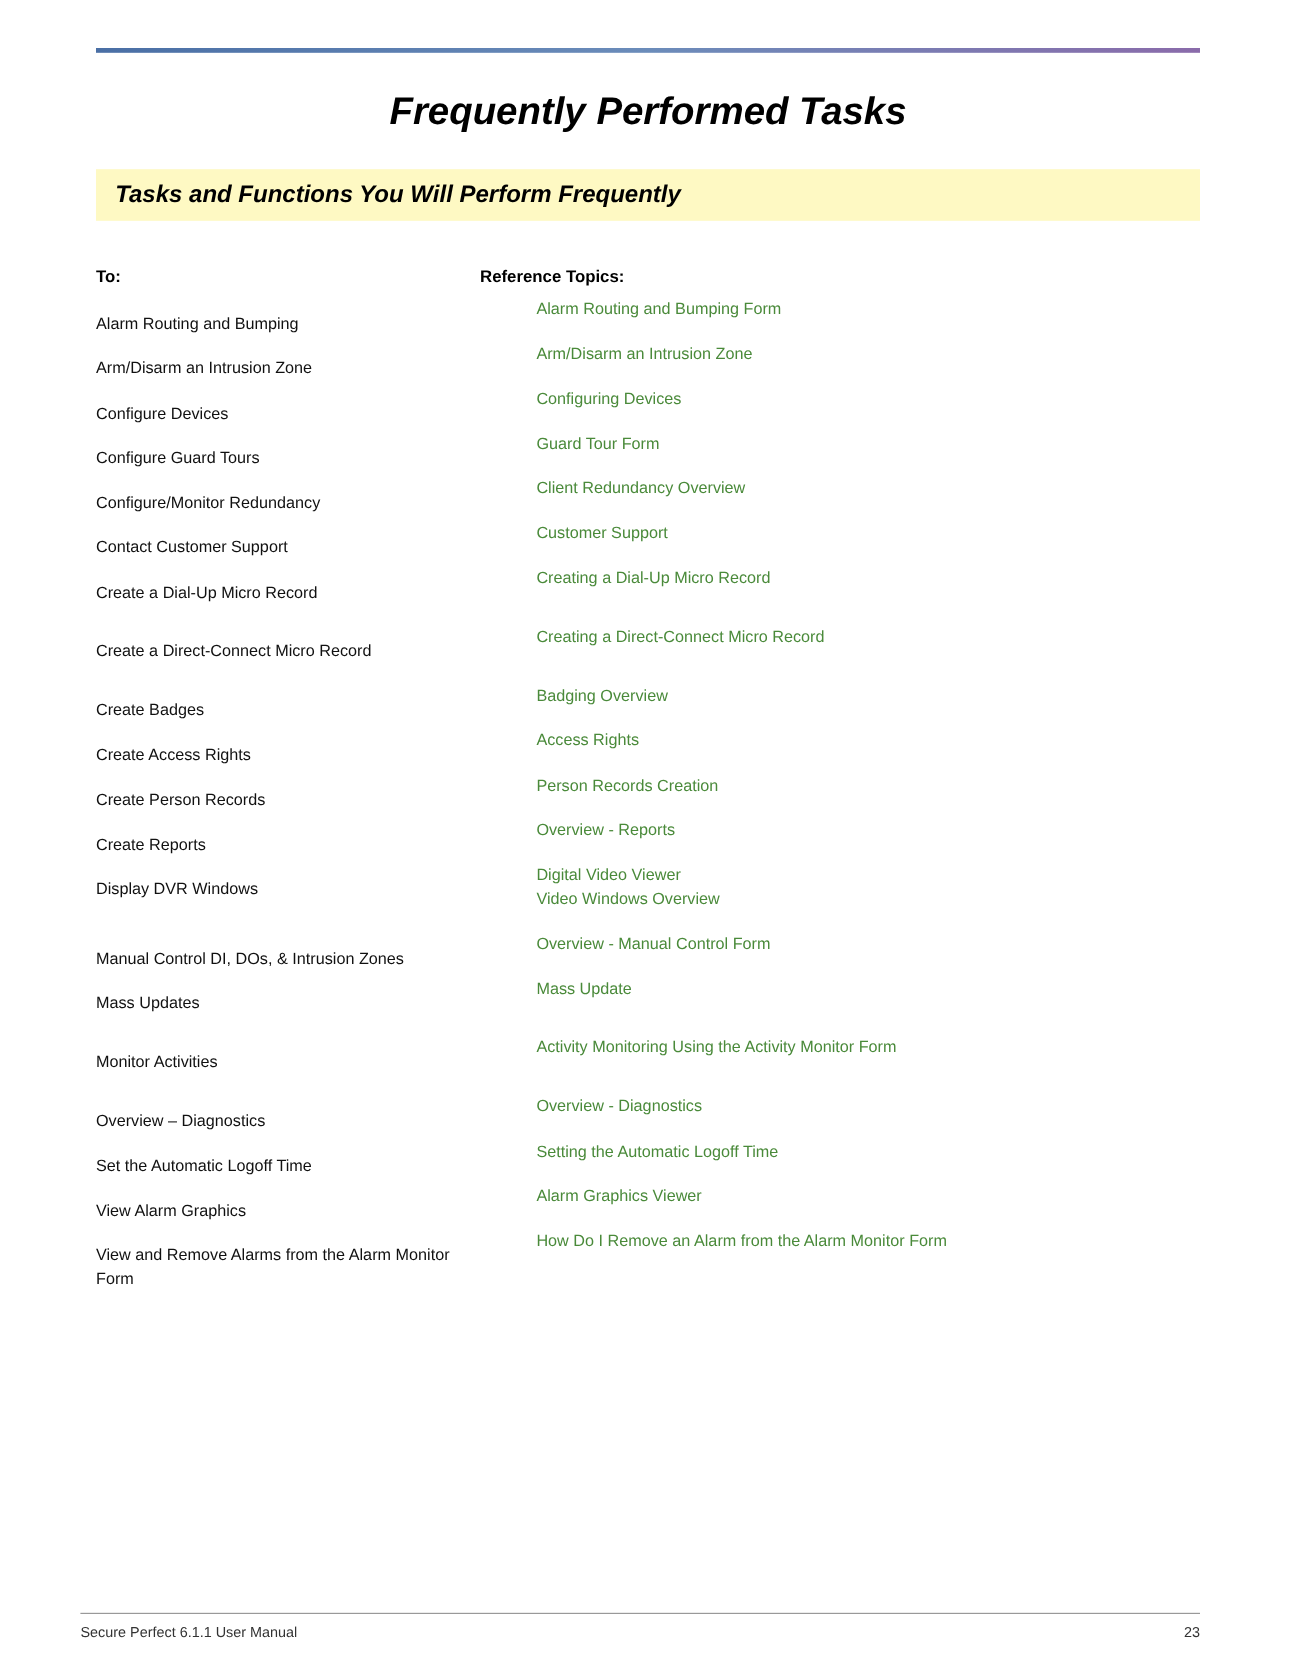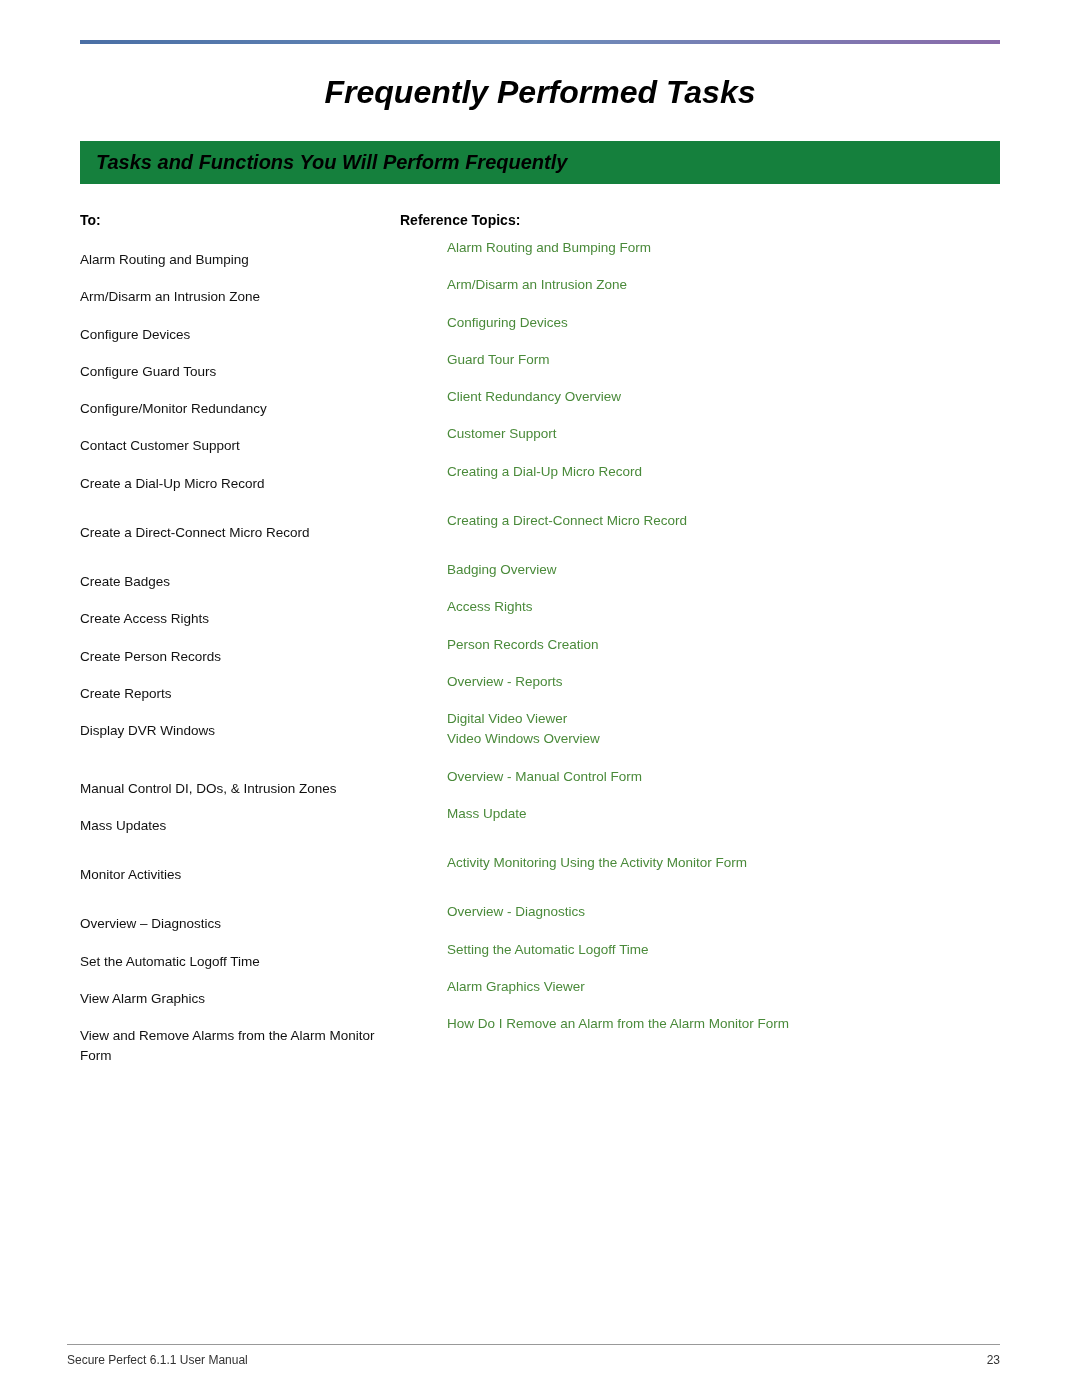--- a/index.html
+++ b/index.html
@@ -37,27 +37,27 @@
       text-align: center;
       font-size: 32px;
       font-style: italic;
       font-weight: bold;
       color: #000000;
       margin-top: 30px;
       margin-bottom: 30px;
     }
 
     .section-header {
-      background-color: #15803d;
+      background-color: #fef9c3;
       padding: 10px 16px;
       font-size: 20px;
       font-style: italic;
       font-weight: bold;
       color: #000000;
-      margin-bottom: 28px;
+      margin-bottom: 38px;
     }
 
     .footer {
       position: absolute;
       bottom: 30px;
       left: 67px;
       right: 80px;
       border-top: 1px solid #999999;
       padding-top: 8px;
       display: flex;

